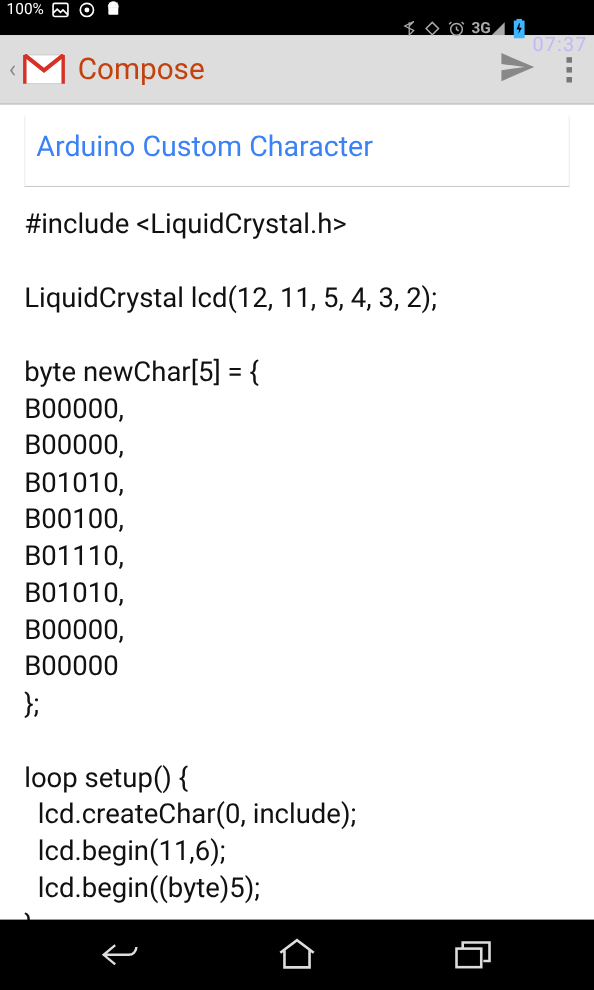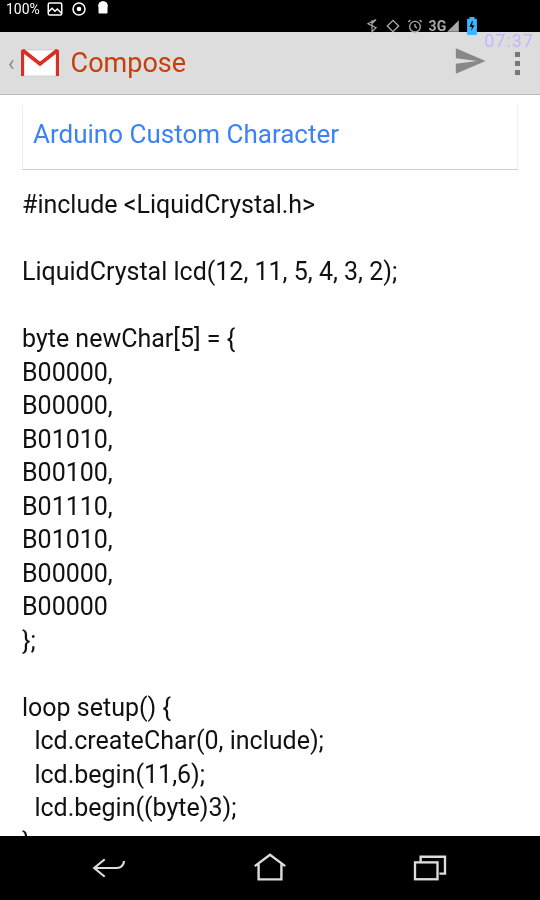--- a/index.html
+++ b/index.html
@@ -246,21 +246,21 @@
 <span>B00100,</span>
 <span>B01110,</span>
 <span>B01010,</span>
 <span>B00000,</span>
 <span>B00000</span>
 <span>};</span>
 
 <span>loop setup() {</span>
 <span>  lcd.createChar(0, include);</span>
 <span>  </span><span class="err">lcd.begin</span><span>(11,6);</span>
-<span>  </span><span class="err">lcd.begin</span><span>((byte)3);</span>
+<span>  </span><span class="err">lcd.begin</span><span>((byte)5);</span>
 <span>}</span>
 
 <span>void loop() {}</span><span class="cursor"></span></div>
 </div>
 
 <div class="nav-bar">
   <span class="nav-btn">
     <svg width="42" height="32" viewBox="0 0 48 32" fill="none" stroke="#ddd" stroke-width="2.5">
         <path d="M18 6L6 16l12 10M6 16h26a8 8 0 008-8"></path>
       </svg>

